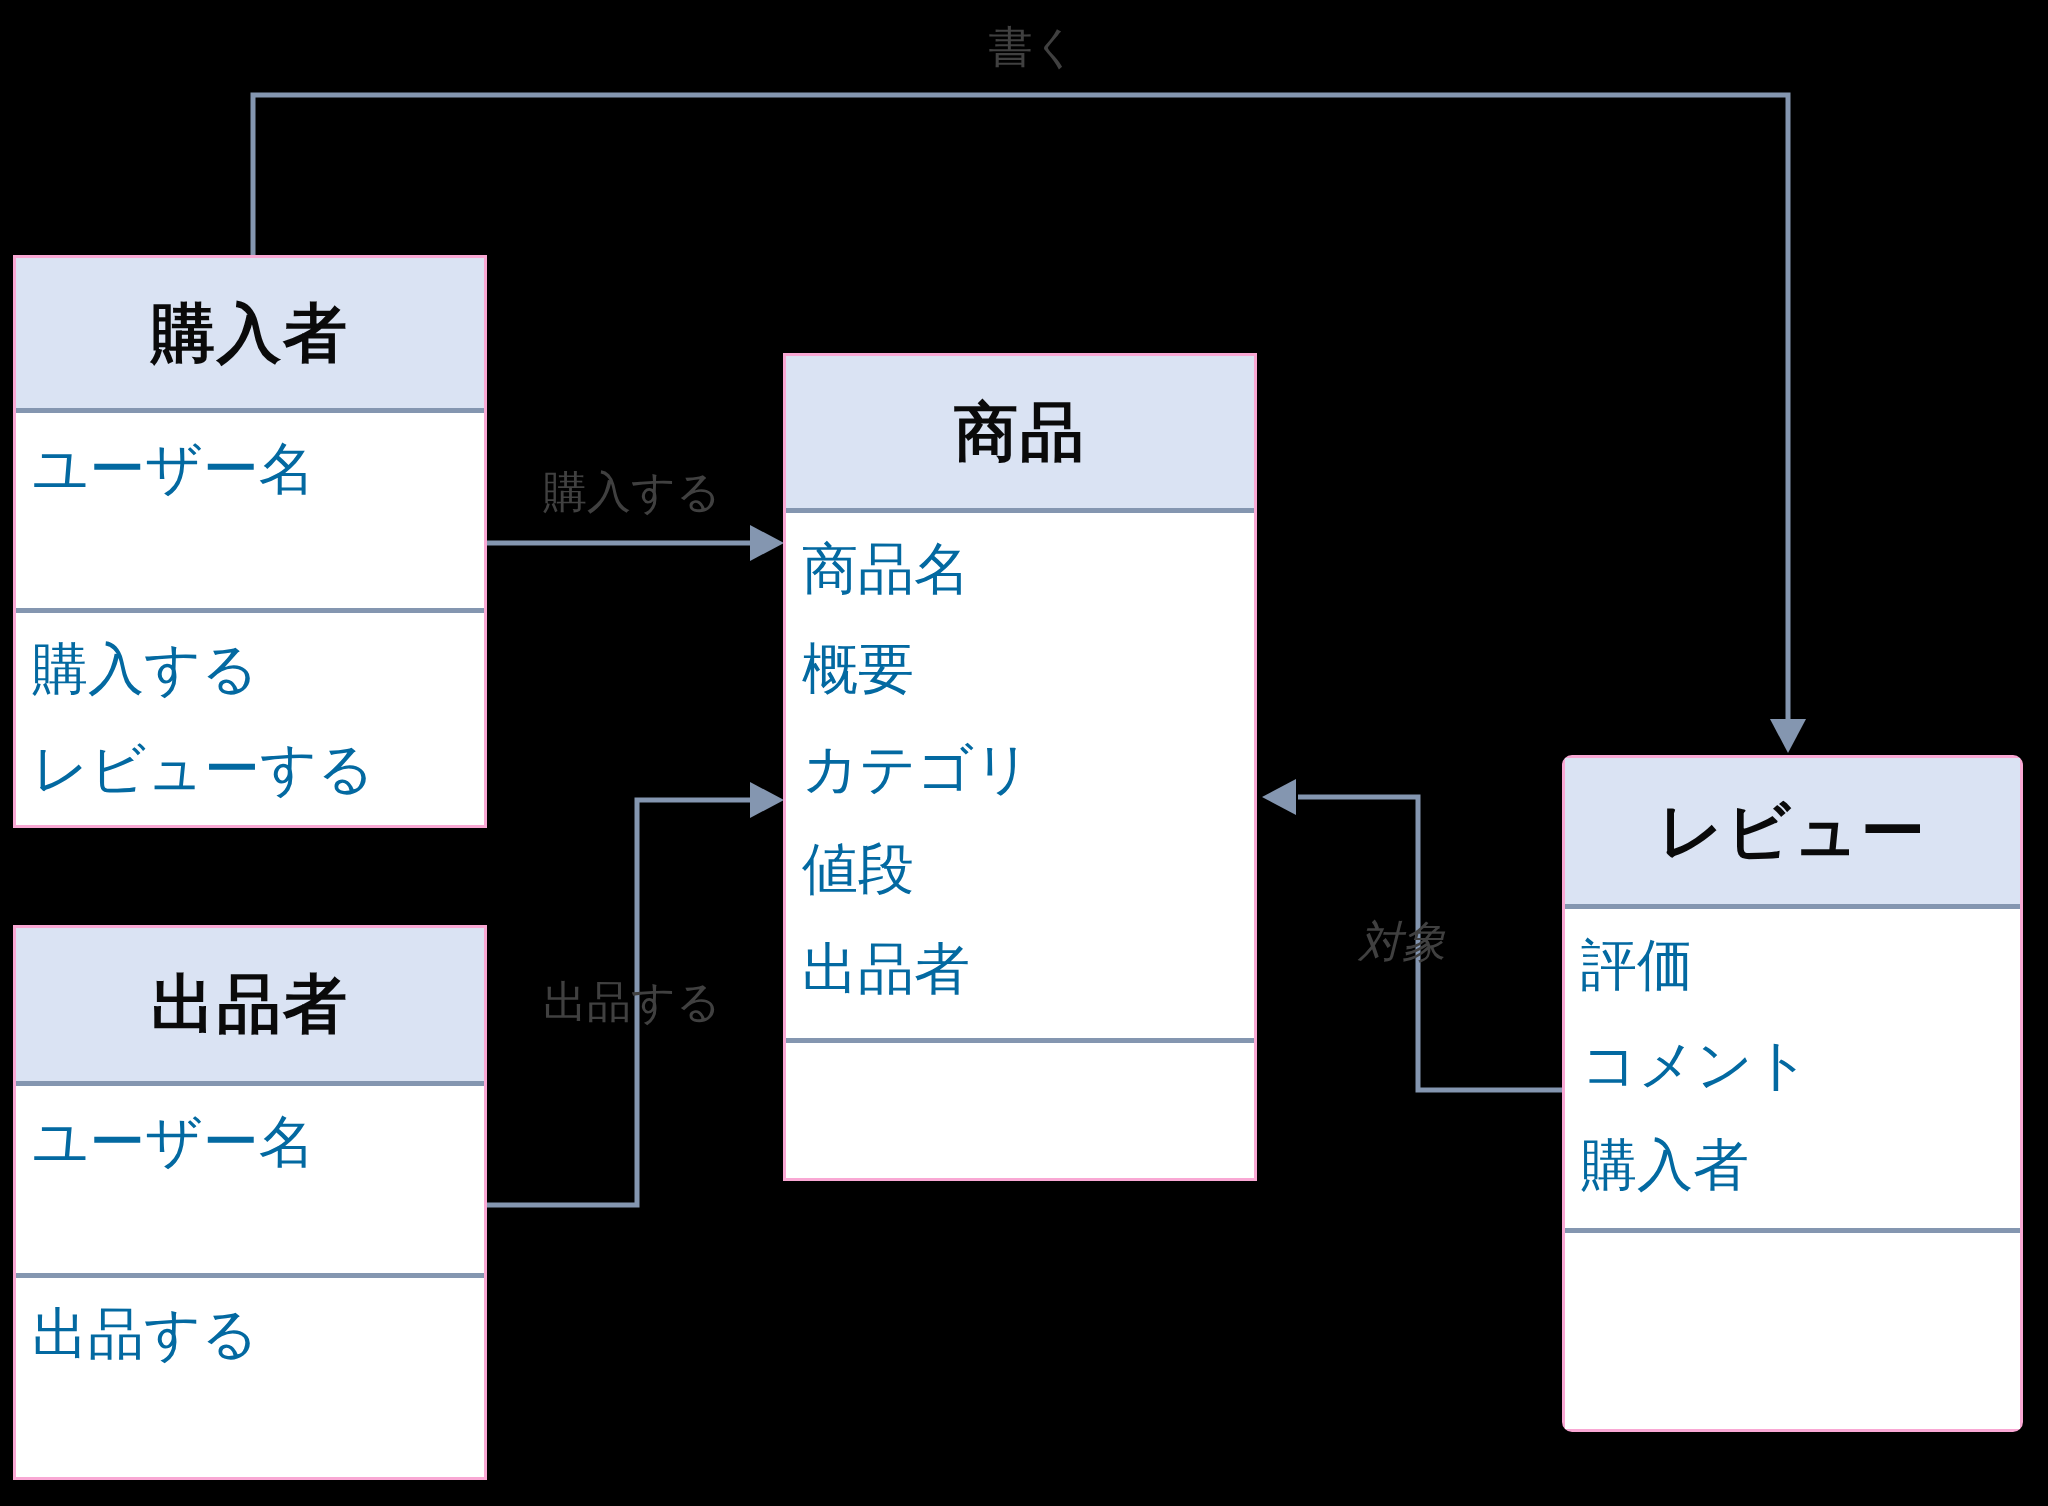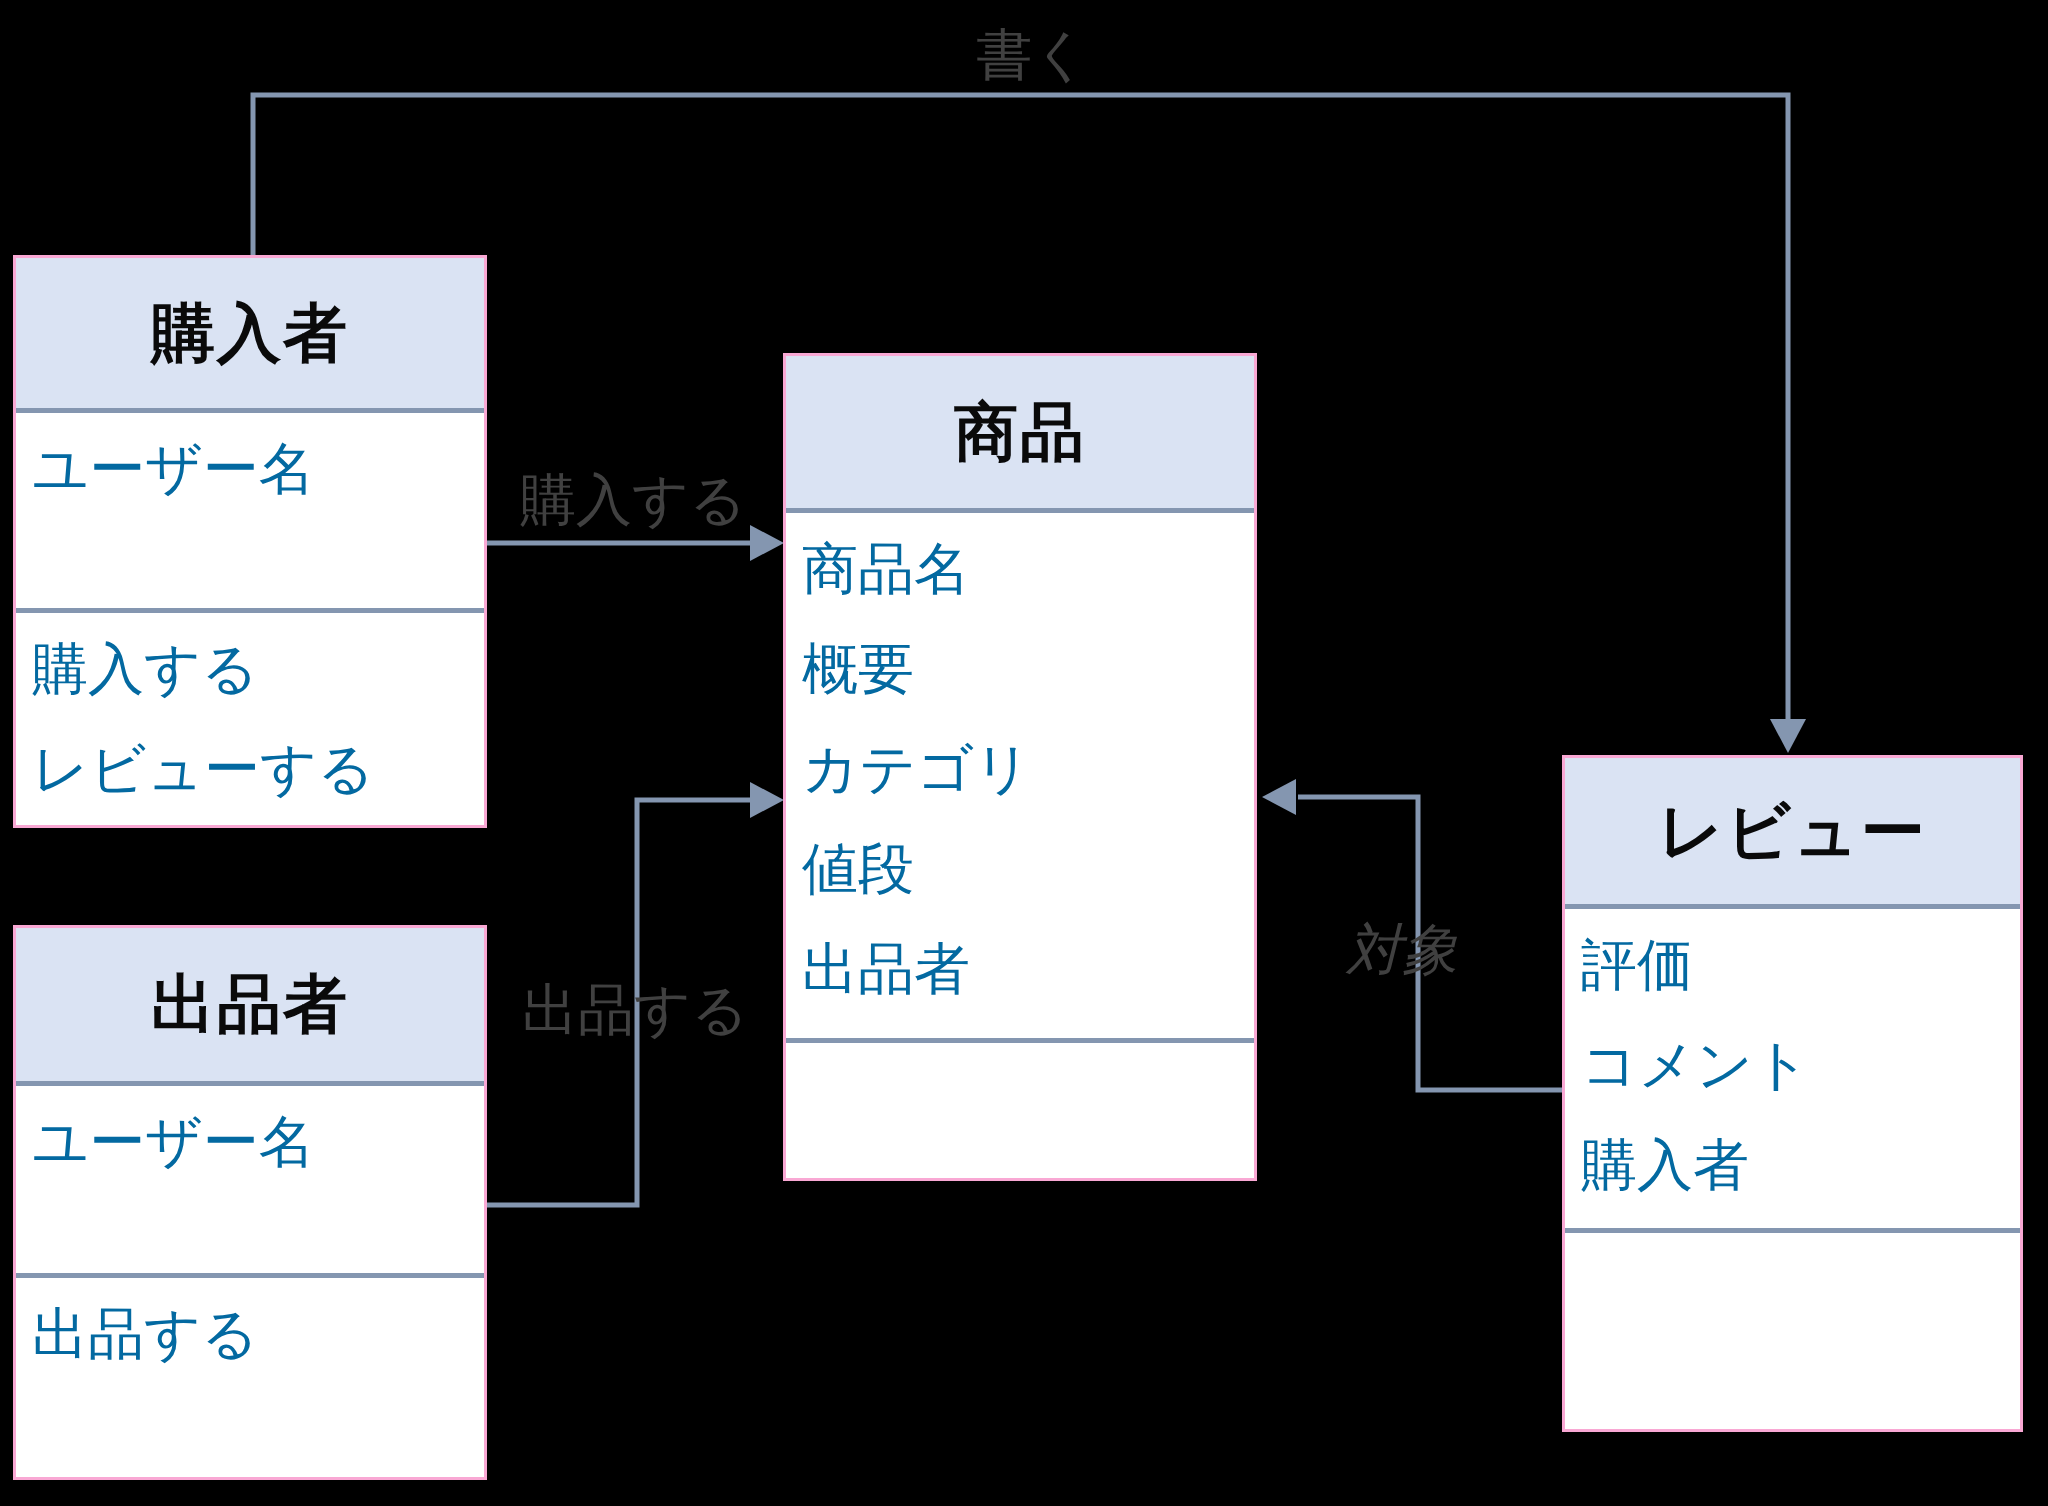--- a/index.html
+++ b/index.html
@@ -69,27 +69,27 @@
   
   #node-buyer   { left: 13px;   top: 255px; width: 474px; height: 573px; }
   #node-buyer   .sec-header { height: 155px; }
   #node-buyer   .sec-attrs  { height: 200px; }
   #node-product { left: 783px;  top: 353px; width: 474px; height: 828px; }
   #node-product .sec-header { height: 157px; }
   #node-product .sec-attrs  { height: 530px; }
   #node-seller  { left: 13px;   top: 925px; width: 474px; height: 555px; }
   #node-seller  .sec-header { height: 158px; }
   #node-seller  .sec-attrs  { height: 192px; }
-  #node-review  { left: 1562px; top: 755px; width: 461px; height: 677px; }
+  #node-review  { left: 1562px; top: 755px; width: 461px; height: 677px; border-radius: 10px; }
   #node-review  .sec-header { height: 151px; }
   #node-review  .sec-attrs  { height: 324px; }
   
   .edge-label {
     position: absolute;
-    font-size: 56px;
+    font-size: 44px;
     color: #404040;
     white-space: nowrap;
     text-align: center;
   }
   #label-write    { left: 953px;  top: 18px;  width: 160px; }
   #label-purchase { left: 520px;  top: 463px; width: 224px; }
   #label-list     { left: 522px;  top: 973px; width: 220px; }
   #label-target   { left: 1344px; top: 913px; width: 116px; font-style: italic; }
 </style>
 </head>

